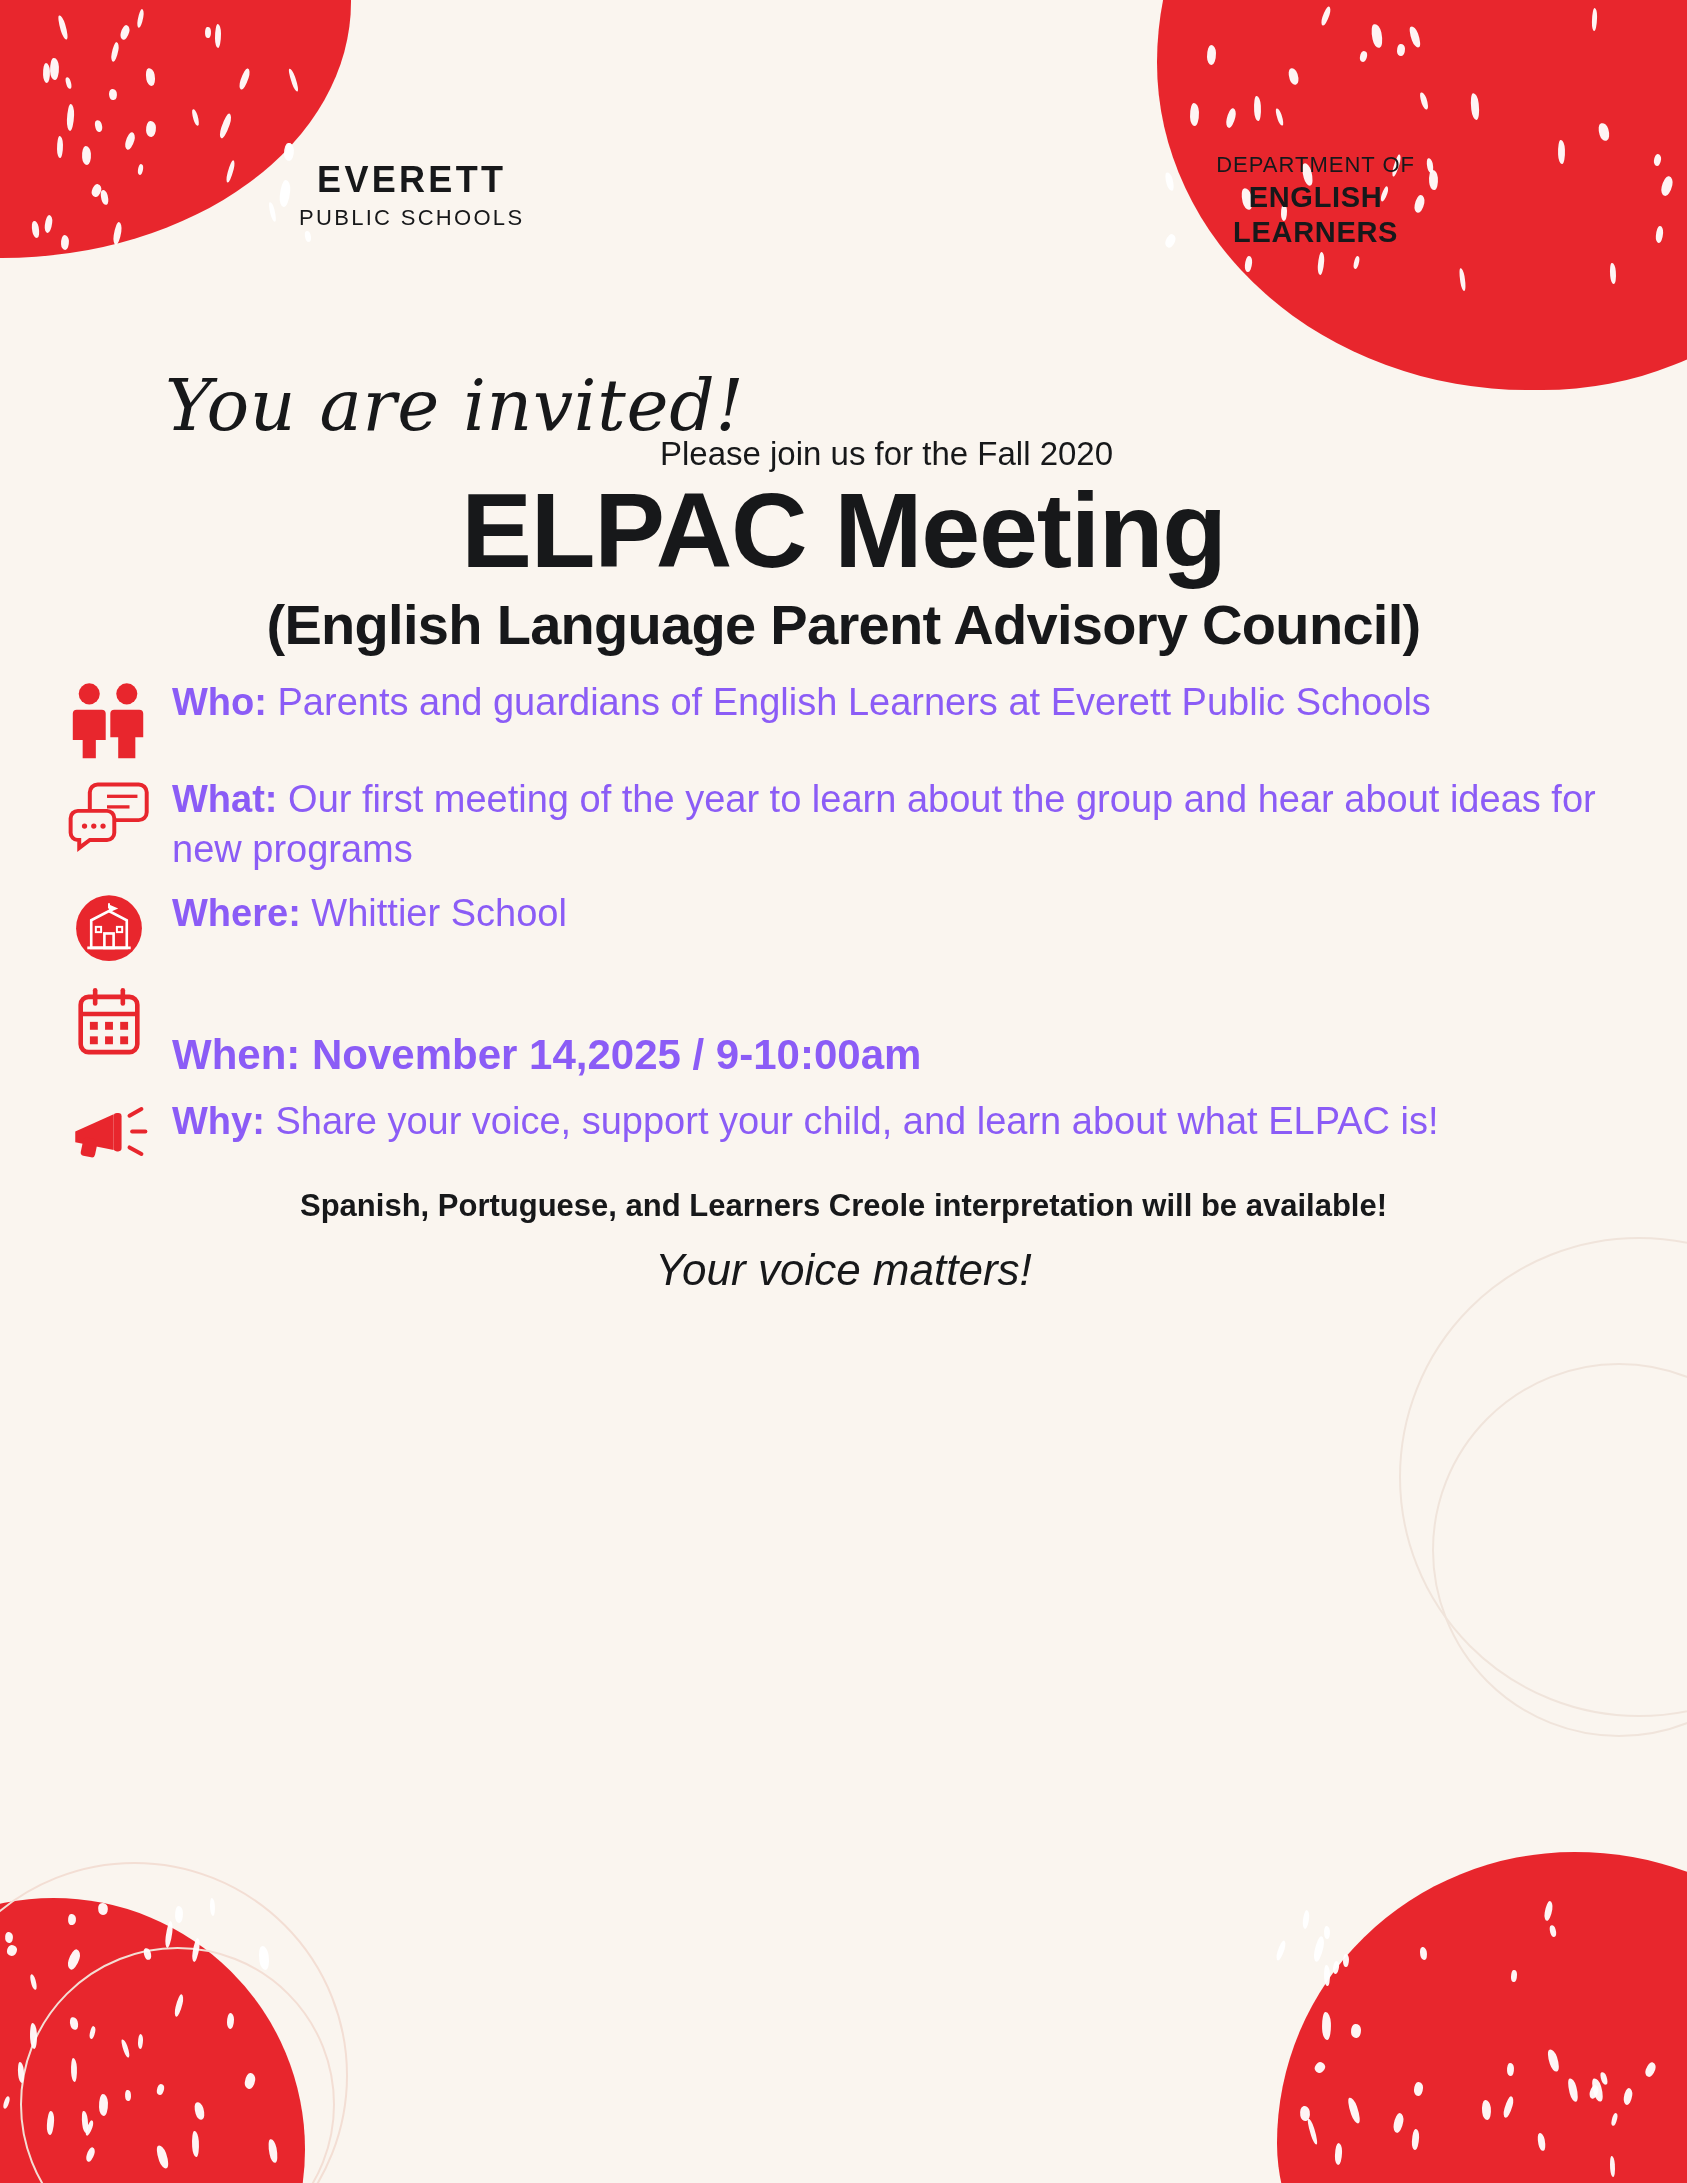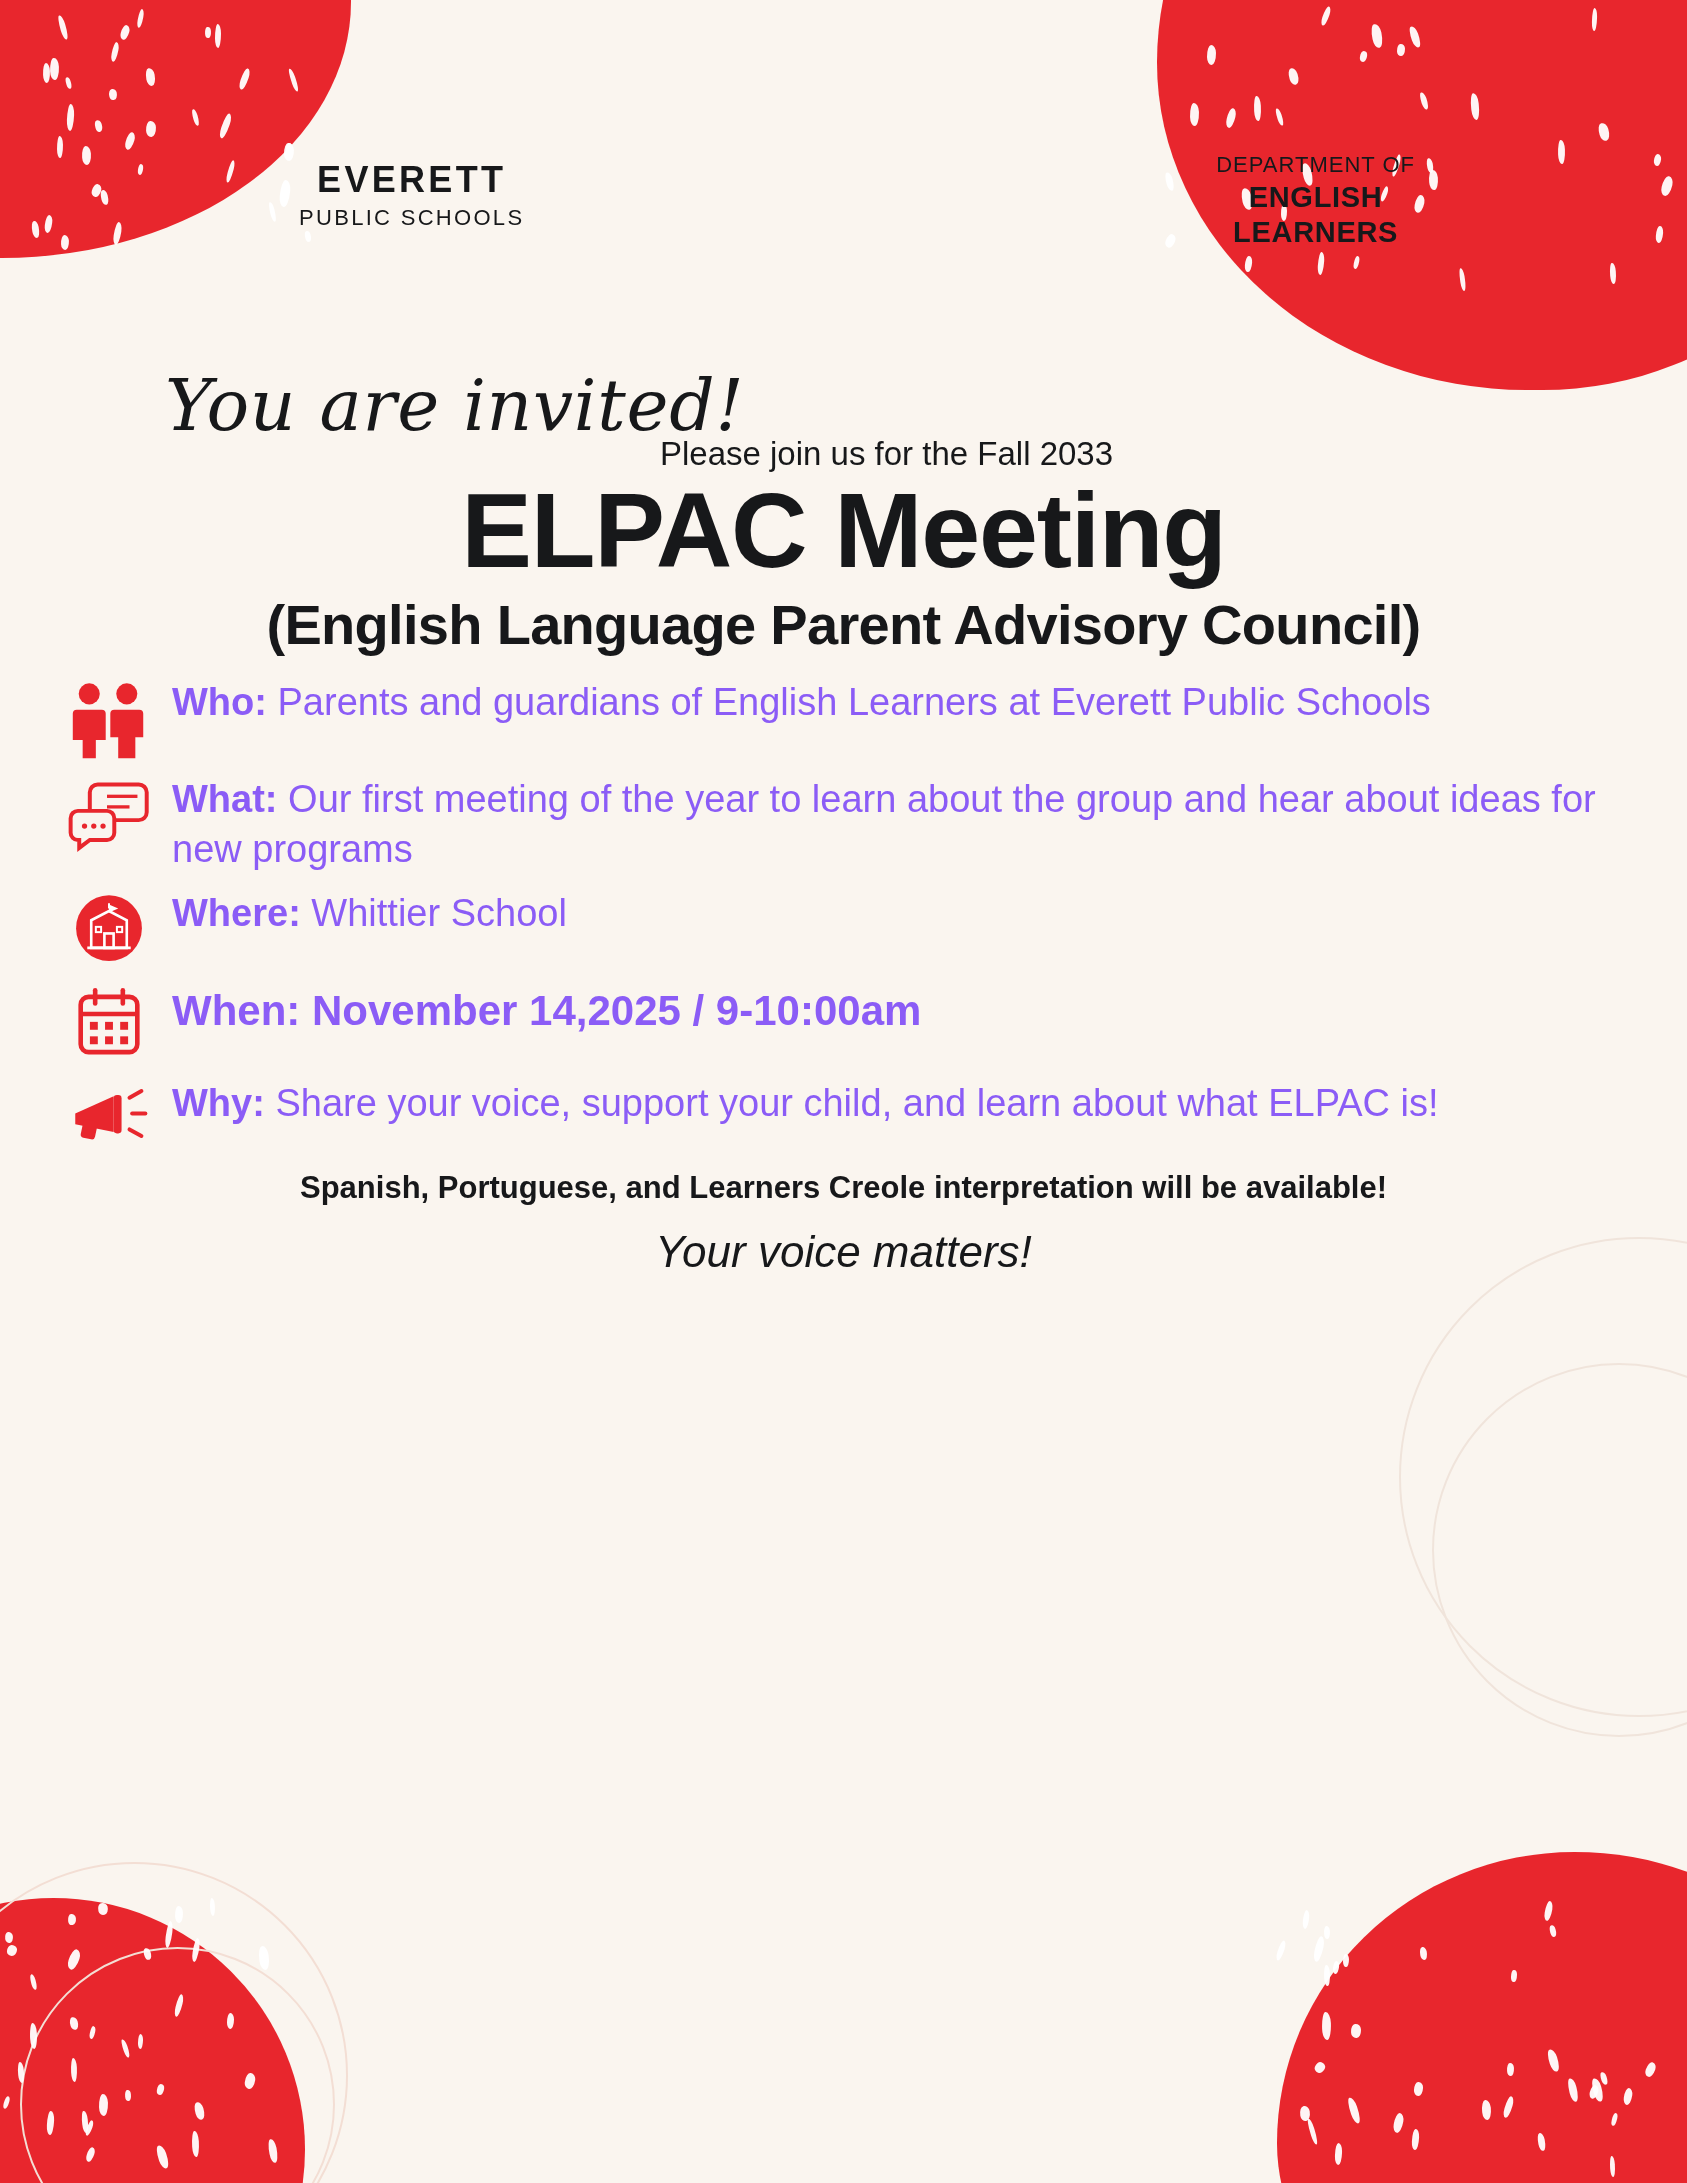--- a/index.html
+++ b/index.html
@@ -145,20 +145,21 @@
     font-size: 38px;
     line-height: 1.30;
     color: #8b5cf6;
     flex: 1;
     padding-right: 13.2px;
   }
   .rowtext b { font-weight: bold; }
   .row-when .rowtext {
     font-size: 42px;
     font-weight: bold;
+    margin-top: 44px;
   }
   .row-where .icon, .row-when .icon { padding-top: 1.3px; }
 
   .interp {
     font-size: 31px;
     font-weight: bold;
     color: #17181a;
     text-align: center;
     margin-top: 13.2px;
   }
@@ -341,21 +342,21 @@
 
 
     <div class="eps-right">
       <div class="r1">DEPARTMENT OF</div>
       <div class="r2">ENGLISH</div>
       <div class="r2">LEARNERS</div>
     </div>
   </div>
 
   <div class="invited">You are invited!</div>
-  <div class="joinus">Please join us for the Fall 2033</div>
+  <div class="joinus">Please join us for the Fall 2020</div>
   <div class="bigtitle">ELPAC Meeting</div>
   <div class="subtitle">(English Language Parent Advisory Council)</div>
 
   <div class="rows">
 
     <div class="row row-who">
       <div class="icon">
         <svg width="86" height="79" viewBox="0 0 130 120">
           <circle cx="35" cy="18" r="16" fill="#e8262d"></circle>
           <path d="M16 42 h38 a6 6 0 0 1 6 6 v40 h-15 v28 h-20 v-28 h-15 v-40 a6 6 0 0 1 6 -6 z" fill="#e8262d"></path>

